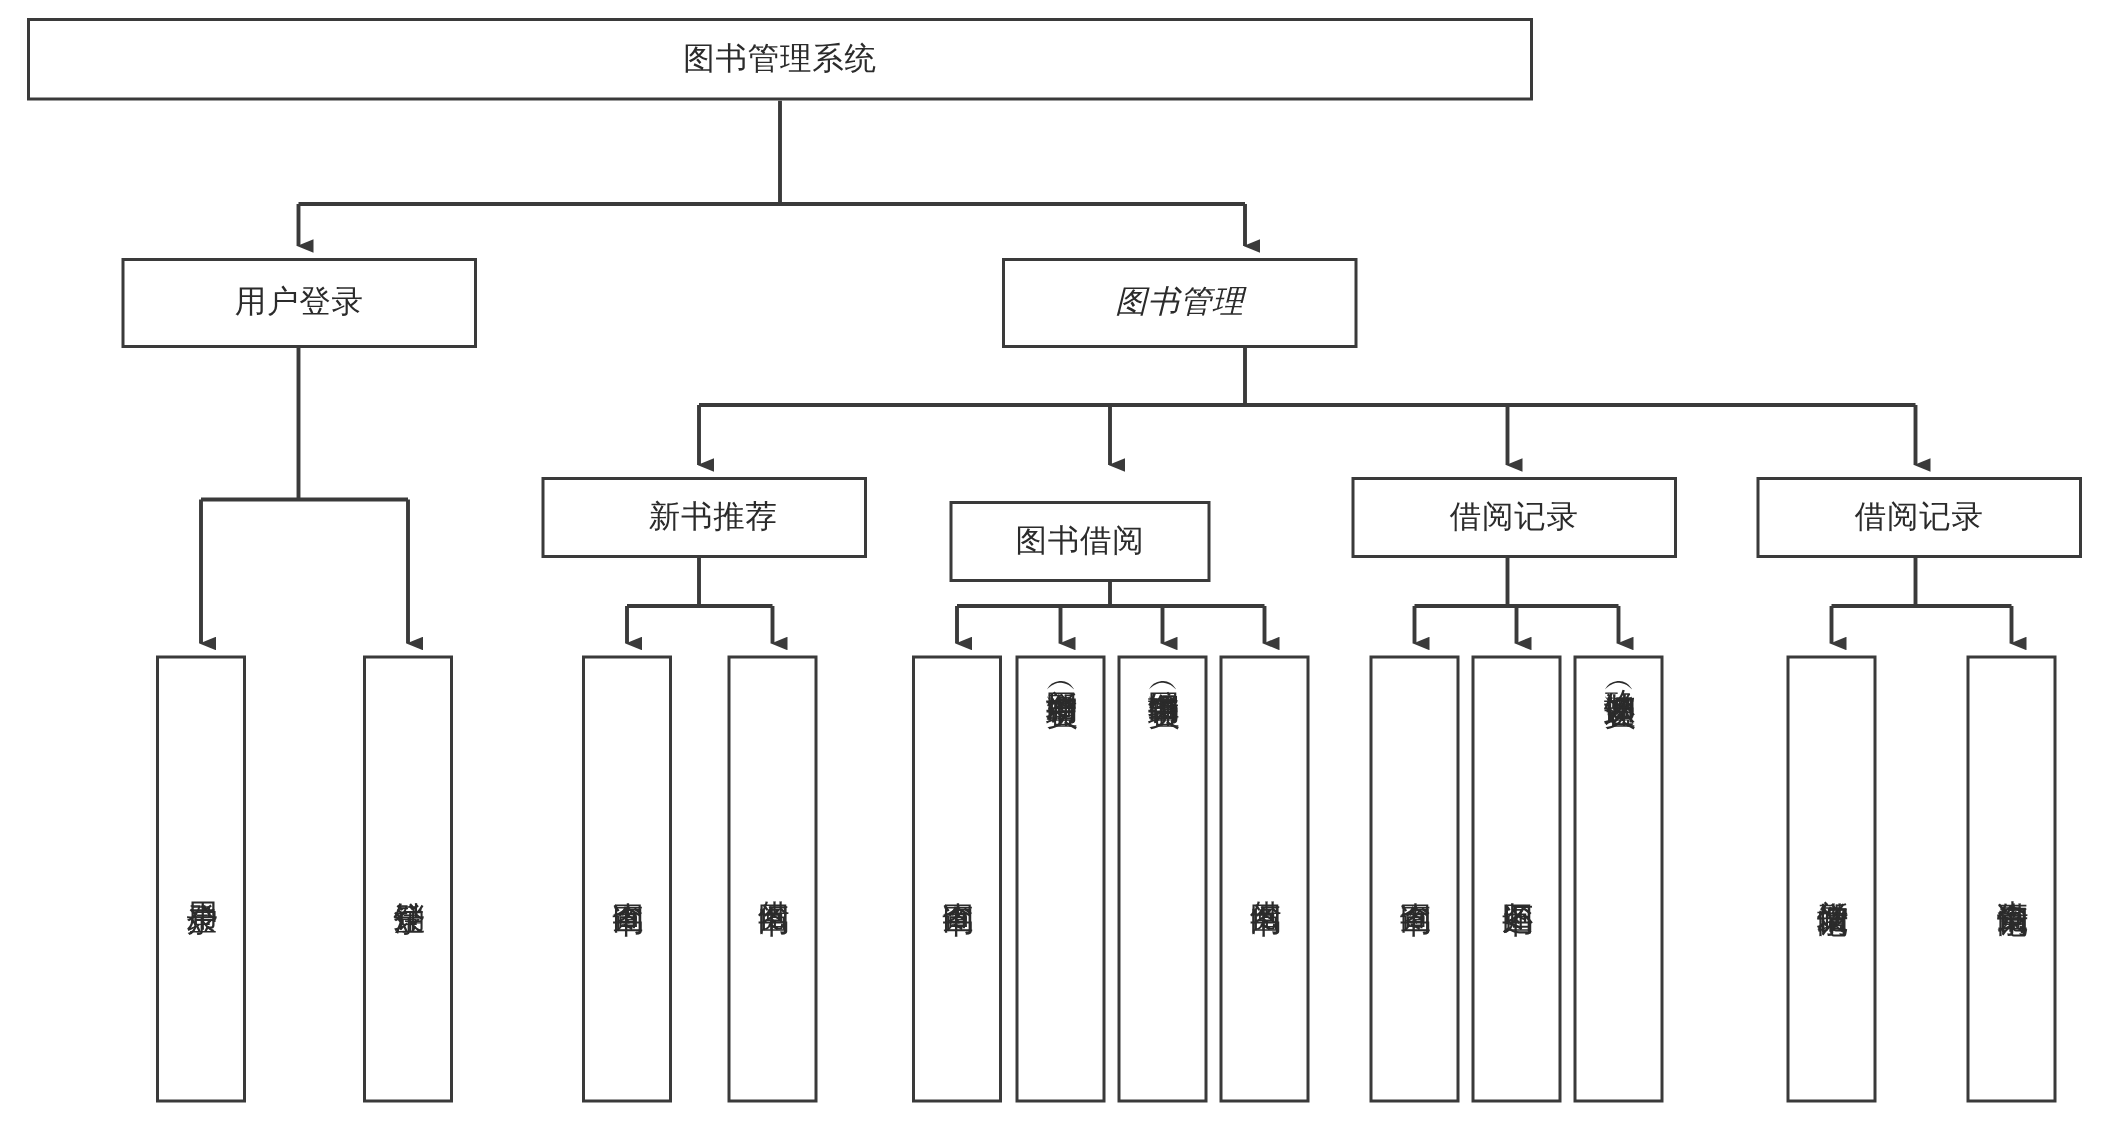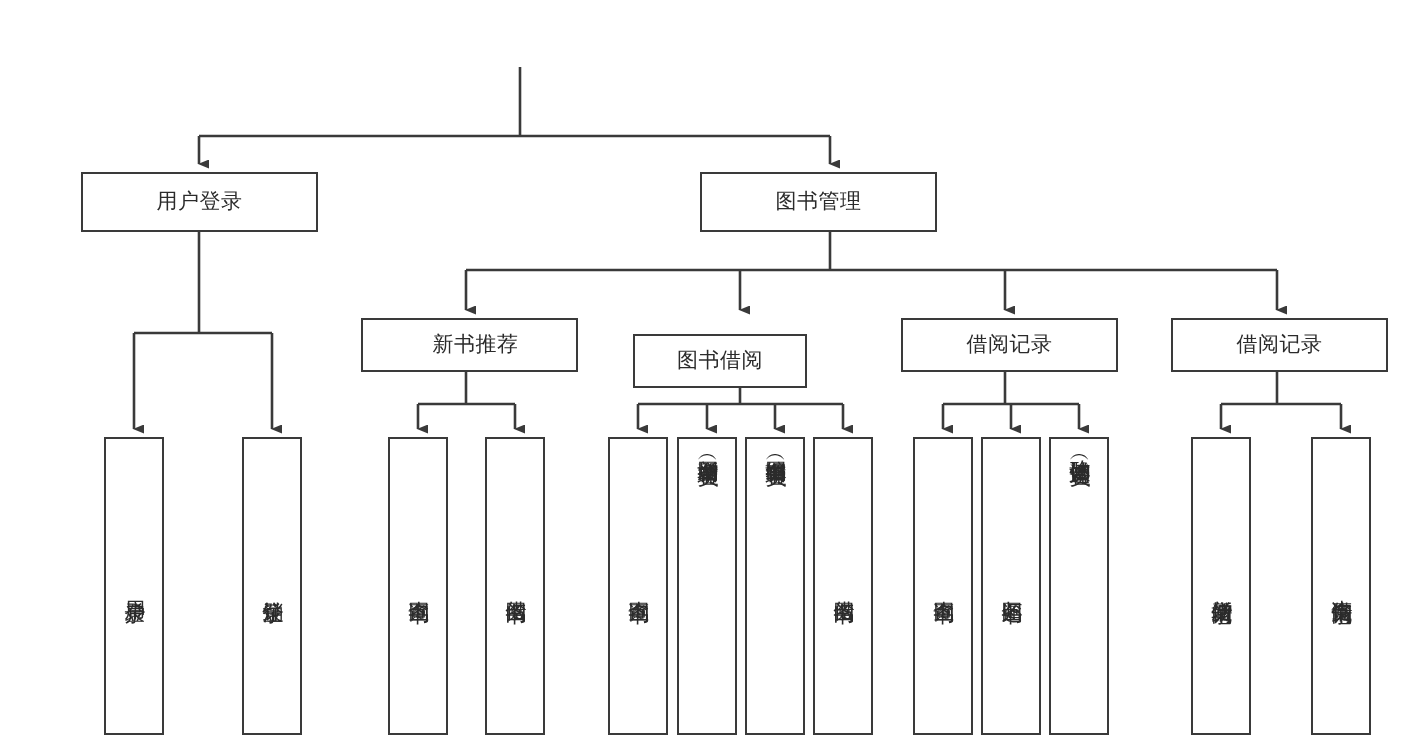--- a/index.html
+++ b/index.html
@@ -120,26 +120,29 @@
       <path d="M1011,404 L1011,429" marker-end="url(#arrowhead)"></path>
       <path d="M1079,404 L1079,429" marker-end="url(#arrowhead)"></path>
 
       <path d="M1277,372 L1277,404"></path>
       <path d="M1221,404 L1341,404"></path>
       <path d="M1221,404 L1221,429" marker-end="url(#arrowhead)"></path>
       <path d="M1341,404 L1341,429" marker-end="url(#arrowhead)"></path>
     </g>
   </svg>
 
+  <div class="node-box" style="left:18px; top:12px; width:1004px; height:55px;">
+    <span class="node-label-h">图书管理系统</span>
+  </div>
 
   <div class="node-box" style="left:81px; top:172px; width:237px; height:60px;">
     <span class="node-label-h">用户登录</span>
   </div>
 
-  <div class="node-box" style="left:700px; top:172px; width:237px; height:60px;">
+  <div class="node-box" style="left:668px; top:172px; width:237px; height:60px;font-style:italic;">
     <span class="node-label-h">图书管理</span>
   </div>
 
   <div class="node-box" style="left:361px; top:318px; width:217px; height:54px;padding-left:12px;">
     <span class="node-label-h">新书推荐</span>
   </div>
 
   <div class="node-box" style="left:633px; top:334px; width:174px; height:54px;">
     <span class="node-label-h">图书借阅</span>
   </div>

